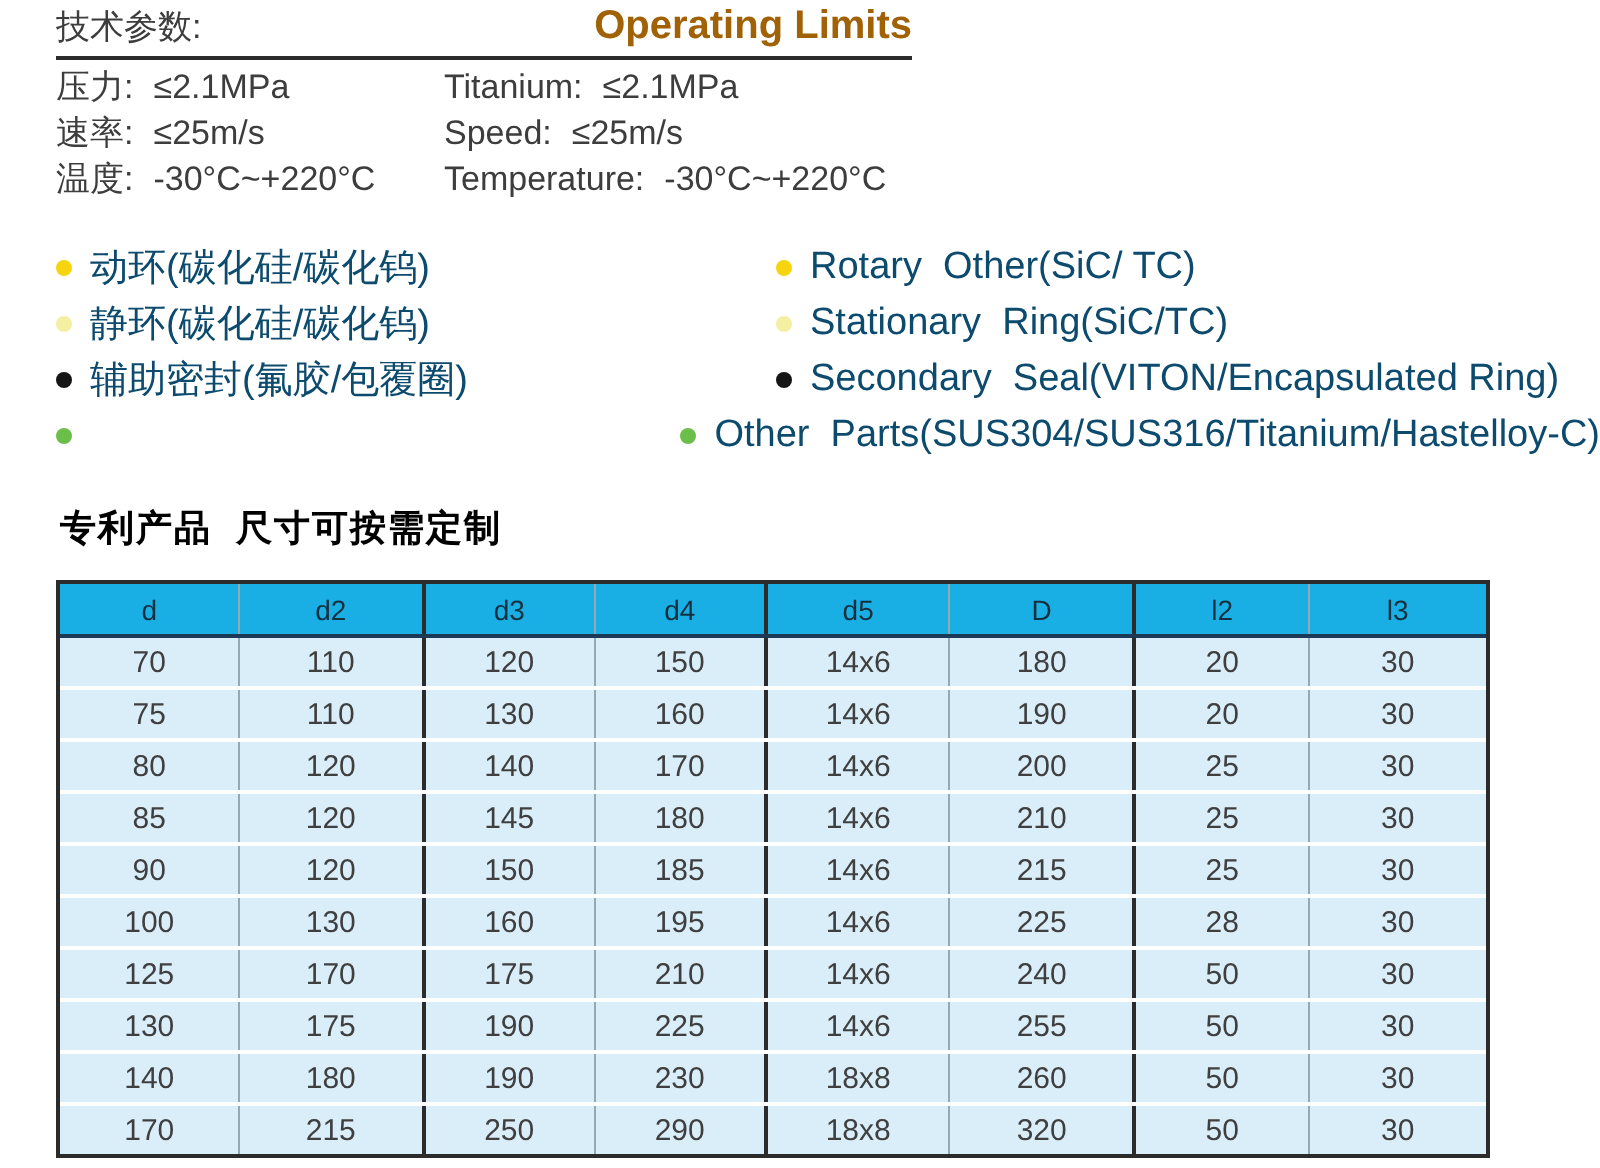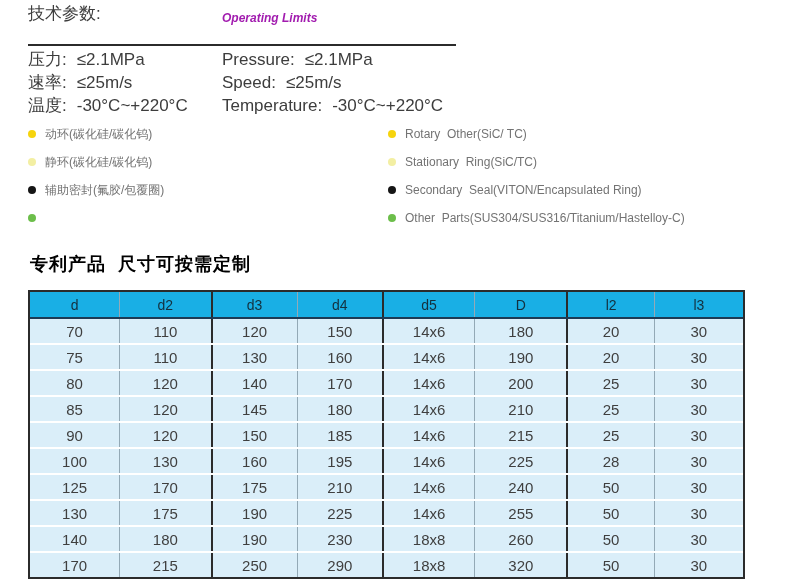--- a/index.html
+++ b/index.html
@@ -3,37 +3,37 @@
 <meta charset="utf-8">
 <style>
   html,body{margin:0;padding:0;background:#fff;}
   .page{
     position:relative;width:800px;height:584px;background:#ffffff;overflow:hidden;
     font-family:"Liberation Sans","DejaVu Sans",sans-serif;color:#3d3d3d;
   }
 
   
   .specs{position:absolute;left:28px;top:2px;width:428px;}
-  .specs-header{display:flex;align-items:flex-end;border-bottom:2px solid #2b2b2b;padding-bottom:19px;}
+  .specs-header{display:flex;align-items:flex-end;border-bottom:2px solid #2b2b2b;padding-bottom:3px;justify-content:space-between;}
   .specs-header .zh-title{width:194px;font-size:17px;color:#3d3d3d;}
-  .specs-header .en-title{font-size:12px;font-weight:bold;color:#a21caf;font-style:italic;}
+  .specs-header .en-title{font-size:20px;font-weight:bold;color:#a16207;}
   .spec-row{display:flex;margin-top:5px;font-size:17px;line-height:18px;}
   .spec-zh{width:194px;display:flex;}
   .spec-zh .lbl{margin-right:10px;}
   .spec-en{display:flex;}
   .spec-en .lbl{margin-right:10px;}
 
   
   .materials{position:absolute;left:28px;top:120px;width:772px;}
   .mat-row{display:flex;height:28px;align-items:center;}
   .mat-cell{display:flex;align-items:center;}
   .mat-cell.zh{width:360px;}
   .mat-cell.en{flex:1;}
   .bullet{display:inline-block;width:8px;height:8px;border-radius:50%;margin-right:9px;flex:0 0 8px;}
-  .mat-text{font-size:12px;color:#737373;white-space:pre;}
+  .mat-text{font-size:19px;color:#0c4a6e;white-space:pre;}
 
   
   .section-title{
     position:absolute;left:30px;top:252px;font-size:18px;font-weight:bold;
     color:#000000;white-space:pre;letter-spacing:1px;
   }
 
   
   .table-wrap{position:absolute;left:28px;top:290px;border:2px solid #2b2b2b;}
   table{border-collapse:collapse;table-layout:fixed;width:713px;}
@@ -64,21 +64,21 @@
       <span class="zh-title">技术参数:</span>
       <span class="en-title">Operating Limits</span>
     </div>
 
     <div class="spec-row">
       <span class="spec-zh">
         <span class="lbl">压力:</span>
         <span class="val">≤2.1MPa</span>
       </span>
       <span class="spec-en">
-        <span class="lbl">Pressure:</span>
+        <span class="lbl">Titanium:</span>
         <span class="val">≤2.1MPa</span>
       </span>
     </div>
 
     <div class="spec-row">
       <span class="spec-zh">
         <span class="lbl">速率:</span>
         <span class="val">≤25m/s</span>
       </span>
       <span class="spec-en">

